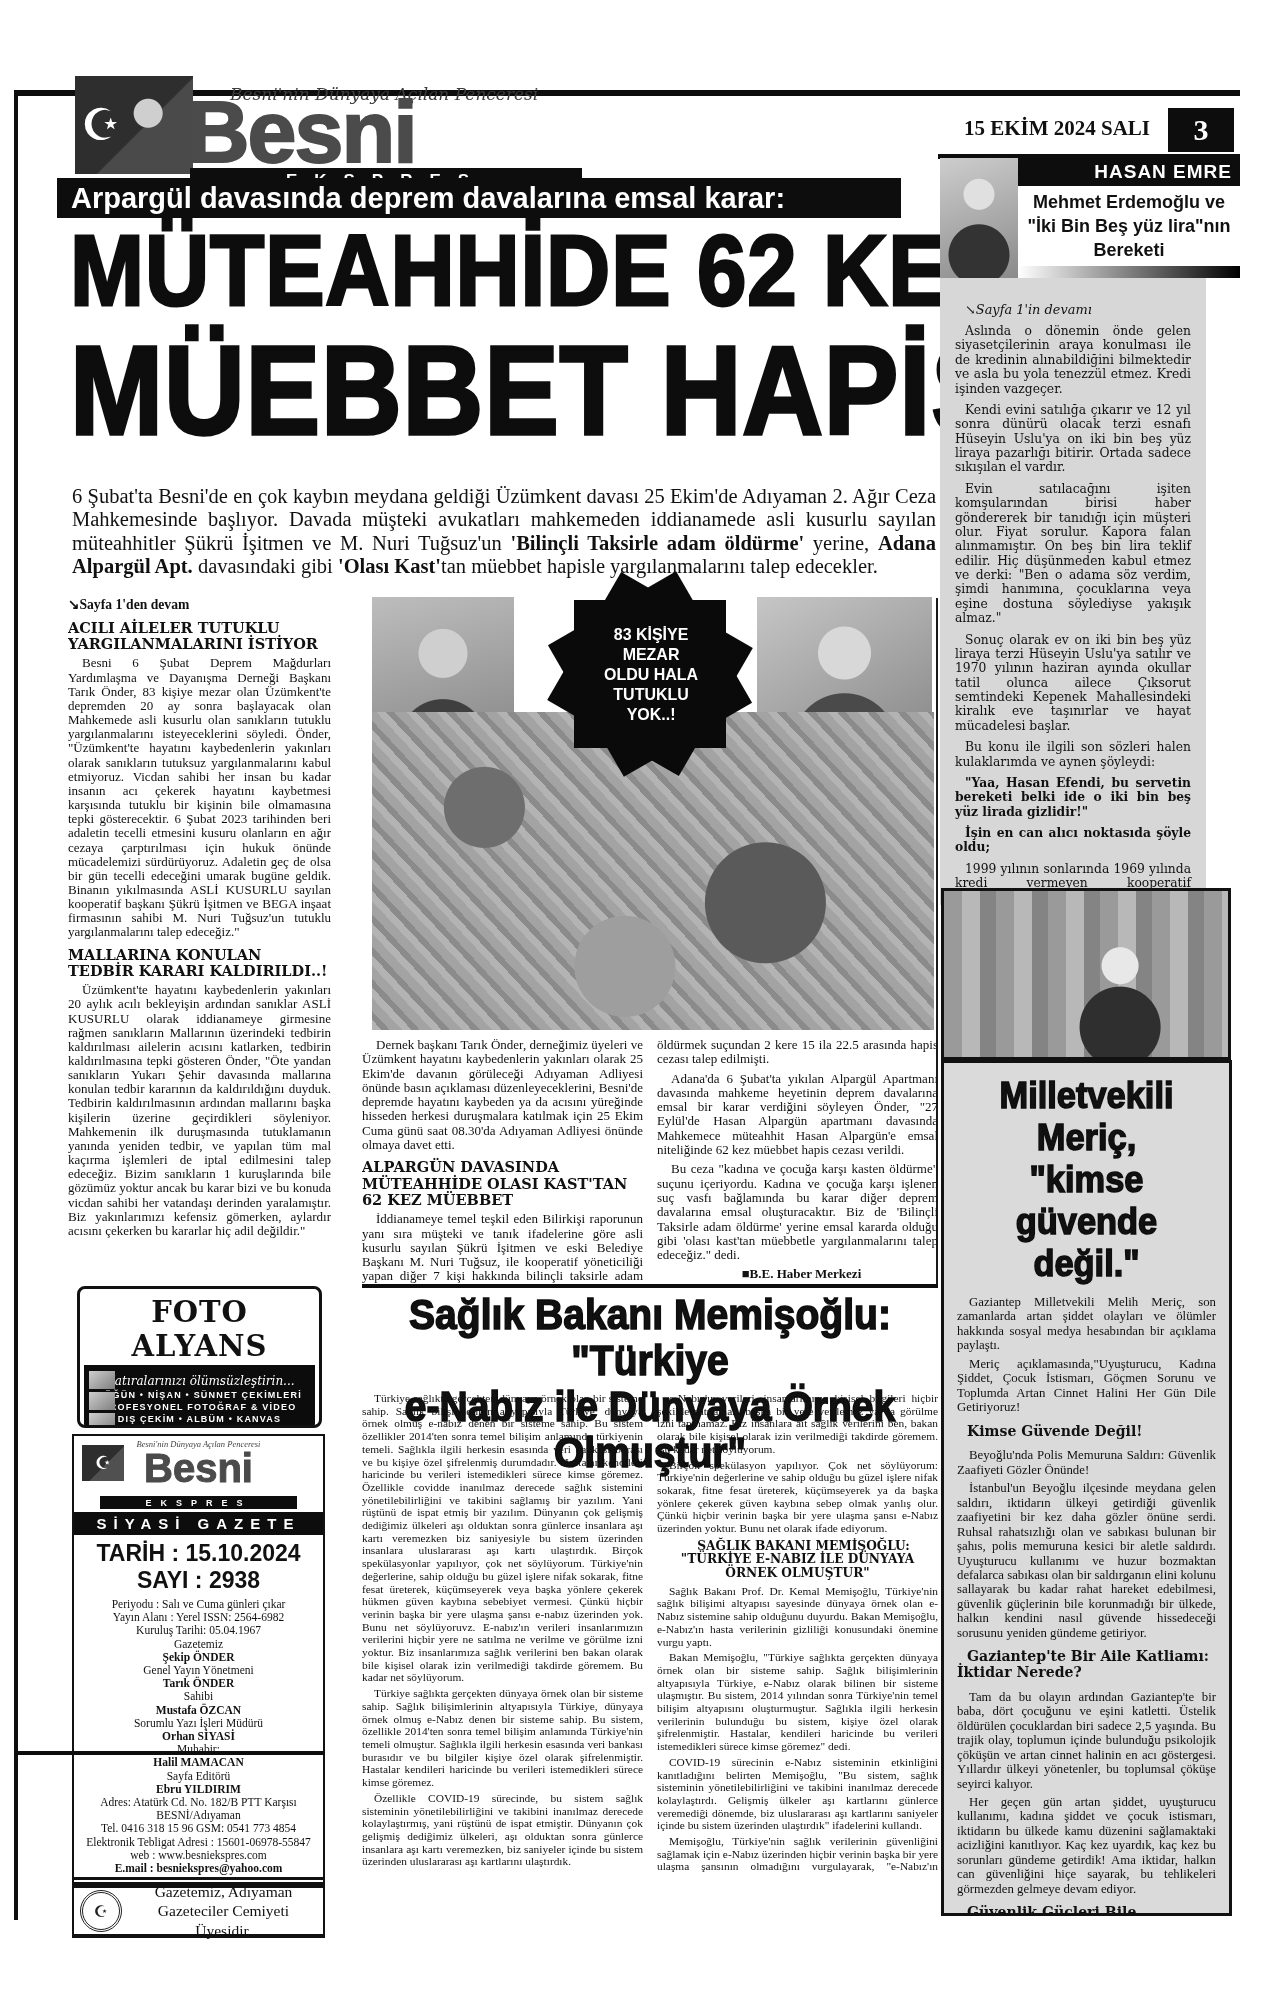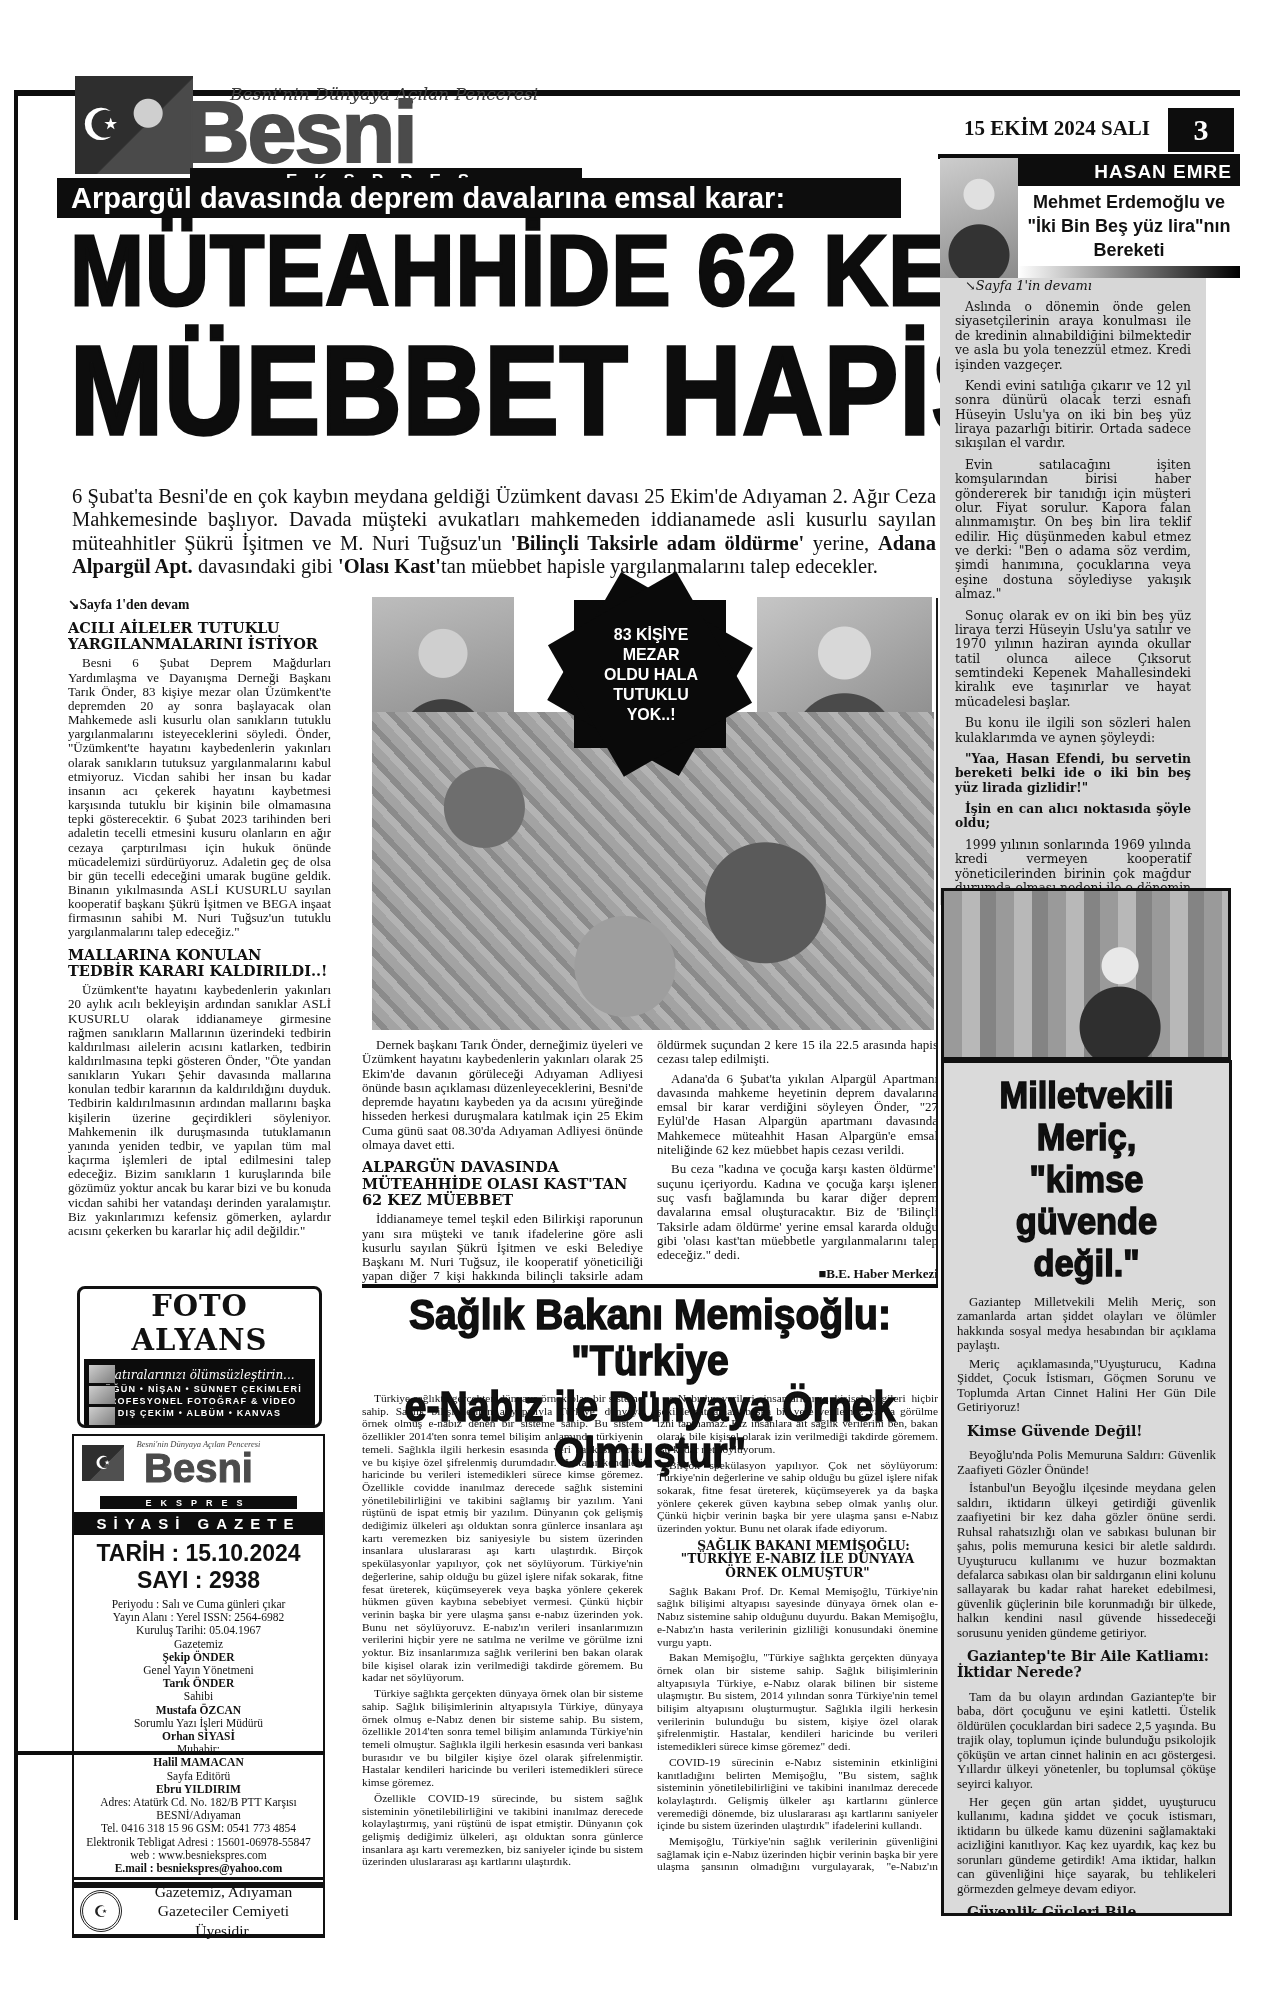--- a/index.html
+++ b/index.html
@@ -63,21 +63,21 @@
   .burst .btxt{position:relative;color:#fff;font-family:"Liberation Sans",sans-serif;font-weight:bold;
       font-size:17px;line-height:1.18;text-align:center;white-space:pre-line;transform:scaleX(.94)}
   .midcols{left:362px;top:1038px;width:576px;height:250px;font-size:13px;line-height:1.1;
       column-count:2;column-gap:14px;column-fill:auto;overflow:hidden}
   
   .tx{margin:0 0 5px;text-align:justify;text-indent:14px}
   .tx.sub{font-weight:bold;text-align:left;text-indent:0;font-size:1.12em;line-height:1.12;margin:7px 0 4px;
       font-family:"DejaVu Serif",serif}
   .tx.note{font-weight:bold;text-align:left;text-indent:0;font-size:1.05em}
   .tx.b{font-weight:bold}
-  .tx.byline{font-weight:bold;text-align:right;text-indent:8px}
+  .tx.byline{font-weight:bold;text-align:center;text-indent:8px}
   
   .healthrule{left:362px;top:1284px;width:576px;height:4px}
   .healthhl{left:362px;top:1292px;width:576px;text-align:center;font-family:"Liberation Sans",sans-serif;
       font-weight:bold;font-size:42px;line-height:46px;white-space:pre-line;
       transform:scaleX(.93);transform-origin:center;-webkit-text-stroke:1.5px #0d0d0d}
   .healthbody{left:362px;top:1392px;width:576px;height:492px;font-size:11.4px;line-height:12.7px;
       column-count:2;column-gap:14px;column-fill:auto;overflow:hidden}
   .healthbody .tx{margin-bottom:3px;text-indent:12px}
   .healthbody .tx.sub{text-align:center;font-size:12.2px;margin:5px 0 4px}
   
@@ -85,41 +85,41 @@
       radial-gradient(circle at 50% 30%,#e0e0e0 0 15px,transparent 16px),
       radial-gradient(circle at 50% 80%,#333 0 30px,transparent 31px),
       linear-gradient(160deg,#cdcdcd,#8a8a8a)}
   .authorbar{left:1018px;top:158px;width:222px;height:28px;background:#0d0d0d;color:#fff;
       font-family:"Liberation Sans",sans-serif;font-weight:bold;font-size:19px;letter-spacing:1px;
       display:flex;align-items:center;justify-content:flex-end;padding-right:8px;box-sizing:border-box}
   .authortitle{left:1018px;top:186px;width:222px;height:80px;background:#fff;display:flex;
       align-items:center;justify-content:center;text-align:center;font-family:"Liberation Sans",sans-serif;
       font-weight:bold;font-size:18px;line-height:1.35;white-space:pre-line}
   .authorgrad{left:1018px;top:266px;width:222px;height:12px;background:linear-gradient(90deg,#fff,#000)}
-  .colbox{left:940px;top:278px;width:266px;height:627px;background:#d7d7d7;padding:0 15px;
+  .colbox{left:940px;top:278px;width:266px;height:627px;background:#d7d7d7;padding:24px 15px;
       box-sizing:border-box;font-family:"DejaVu Serif",serif;font-size:12.3px;line-height:1.17;overflow:hidden}
   .colbox .tx{margin-bottom:7px;text-indent:10px}
   .colbox .tx.note{font-style:italic;font-weight:normal}
   
   .deskphoto{left:941px;top:888px;width:290px;height:172px;border:3px solid #111;box-sizing:border-box;
       background:
       radial-gradient(circle at 62% 45%,#e8e8e8 0 18px,transparent 19px),
       radial-gradient(circle at 62% 82%,#2f2f2f 0 40px,transparent 41px),
       repeating-linear-gradient(90deg,#9a9a9a 0 18px,#b8b8b8 18px 36px,#848484 36px 52px)}
   .mericbox{left:941px;top:1060px;width:291px;height:856px;background:#dadada;border:3px solid #111;
       box-sizing:border-box;padding:10px 13px;font-size:12.8px;line-height:1.13;overflow:hidden}
   .merichl{font-family:"Liberation Sans",sans-serif;font-weight:bold;font-size:37px;line-height:42px;
       text-align:center;white-space:pre-line;transform:scaleX(.93);-webkit-text-stroke:1.5px #0d0d0d;
       margin:2px 0 10px}
   .mericbox .tx{margin-bottom:4px;text-indent:12px}
   .mericbox .tx.sub{font-size:1.1em;margin:9px 0 9px;text-indent:10px}
   
   .adbox{left:77px;top:1286px;width:245px;height:142px;border:3px solid #111;border-radius:8px;
       box-sizing:border-box;background:#fff;overflow:hidden}
-  .adtitle{text-align:center;font-weight:bold;font-size:29px;letter-spacing:1px;margin-top:0;
+  .adtitle{text-align:center;font-weight:bold;font-size:29px;letter-spacing:1px;margin-top:6px;
       font-family:"DejaVu Serif",serif}
   .adpanel{background:#0c0c0c;color:#fff;margin:2px 4px;height:68px;position:relative;
       display:flex;flex-direction:column;align-items:center;justify-content:center;gap:2px;
       filter:blur(.2px)}
   .adpanel .thumb{position:absolute;left:5px;width:26px;height:18px;background:
       linear-gradient(140deg,#cfcfcf,#7e7e7e)}
   .adpanel .t1{top:6px}.adpanel .t2{top:27px}.adpanel .t3{top:48px}
   .adline.script{font-style:italic;font-size:12px;font-family:"DejaVu Serif",serif}
   .adline.svc{font-family:"Liberation Sans",sans-serif;font-weight:bold;font-size:9px;letter-spacing:1.2px}
   

